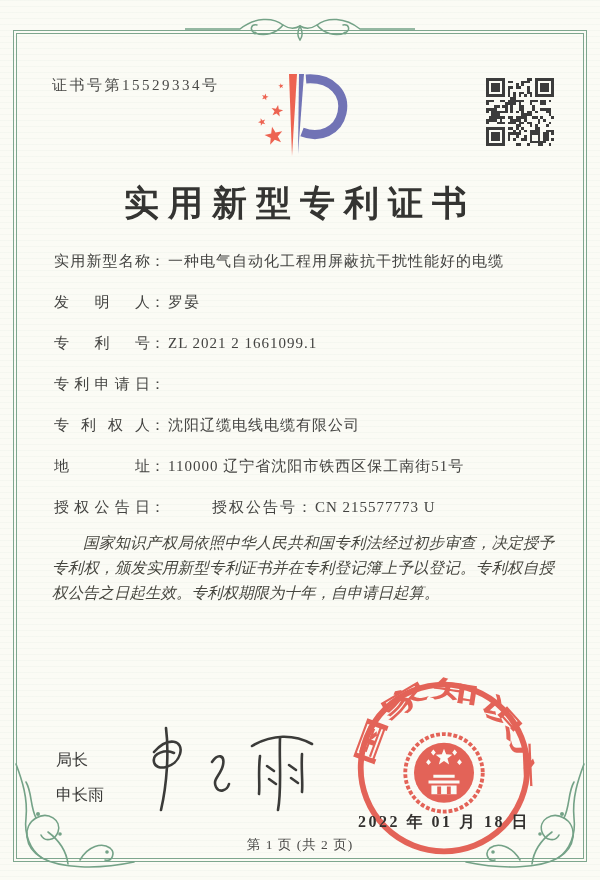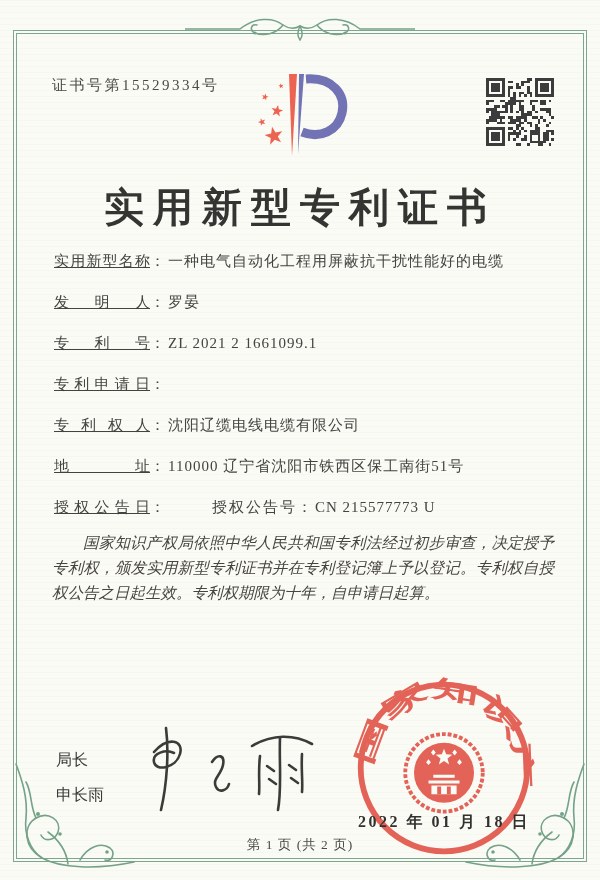--- a/index.html
+++ b/index.html
@@ -11,24 +11,24 @@
     color:#3e3e3c;
   }
   .frame{position:absolute;left:13px;right:13px;top:30px;bottom:18px;border:4px double #7ea68e;pointer-events:none;}
   .top-ornament{position:absolute;left:50%;top:12px;transform:translateX(-50%);}
   .corner{position:absolute;bottom:4px;}
   .corner.left{left:6px;}
   .corner.right{right:6px;transform:scaleX(-1);}
   .cert-no{position:absolute;left:52px;top:76px;font-size:15px;letter-spacing:2.5px;color:#4a4a48;}
   .logo{position:absolute;left:236px;top:68px;}
   .qr{position:absolute;left:486px;top:78px;}
-  .title{position:absolute;left:0;right:0;top:180px;text-align:center;font-size:40px;font-weight:600;letter-spacing:9px;color:#343432;}
+  .title{position:absolute;left:0;right:0;top:180px;text-align:center;font-size:35px;font-weight:600;letter-spacing:9px;color:#343432;}
   .fields{position:absolute;left:54px;right:44px;top:252px;font-size:15px;color:#434341;}
   .frow{display:flex;align-items:baseline;height:21px;margin-bottom:20px;white-space:nowrap;}
-  .flabel{display:inline-block;width:96px;text-align:justify;text-align-last:justify;text-decoration:underline;}
+  .flabel{display:inline-block;width:96px;text-align:justify;text-align-last:justify;}
   .colon{padding:0 3px 0 0;}
   .fvalue{letter-spacing:1px;}
   .grant-group2{margin-left:44px;display:flex;align-items:baseline;text-align:center;}
   .glabel{letter-spacing:2px;}
   .body-text{position:absolute;left:52px;right:46px;top:530px;font-size:15.5px;line-height:25px;font-style:italic;color:#46463f;text-align:justify;}
   .body-text p{margin:0;text-indent:2em;}
   .signer{position:absolute;left:56px;top:742px;font-size:16px;line-height:35px;color:#3a3a38;}
   .signature{position:absolute;left:126px;top:722px;}
   .seal{position:absolute;left:352px;top:676px;opacity:.92;}
   .seal-date{position:absolute;left:358px;top:812px;font-size:16px;letter-spacing:2.5px;color:#33312f;z-index:5;font-weight:600;}

